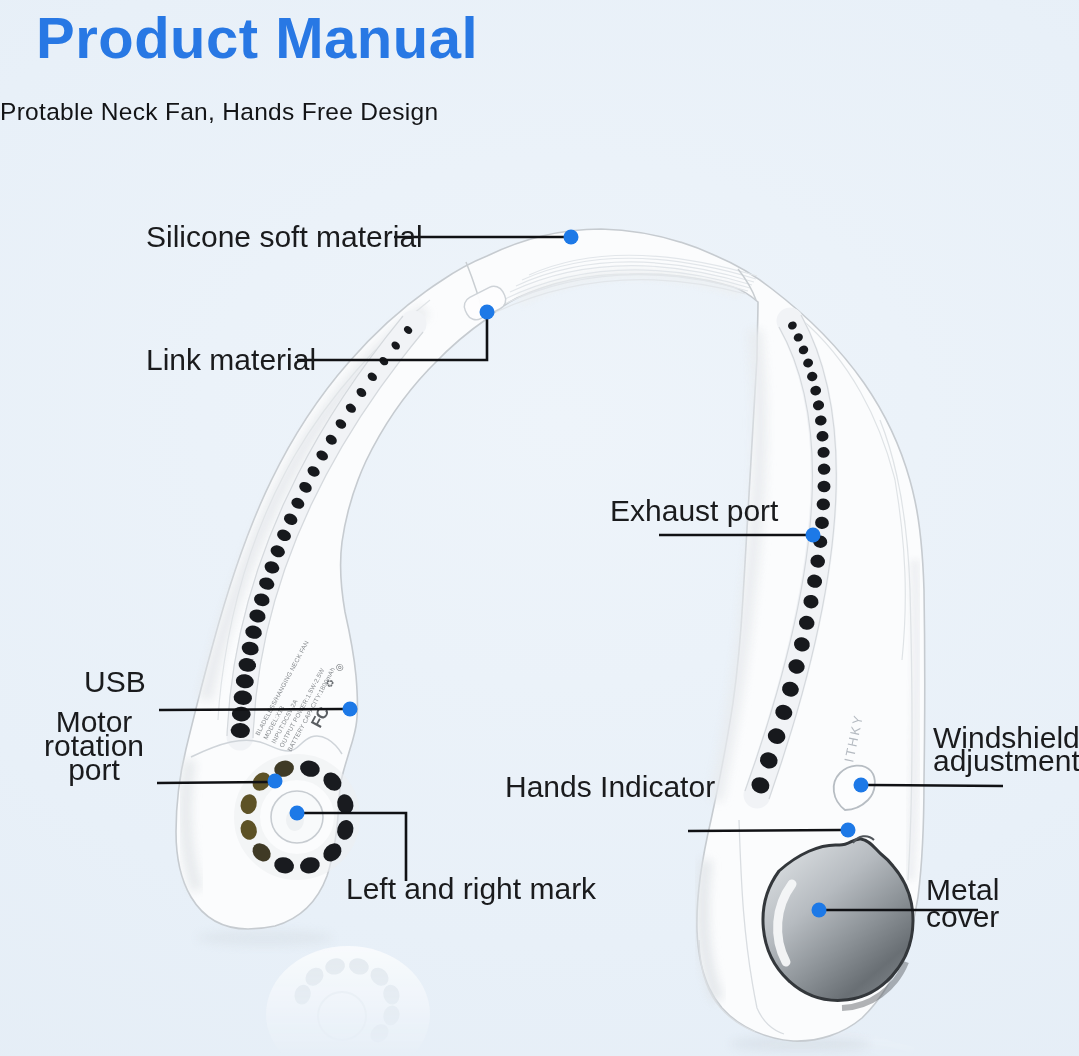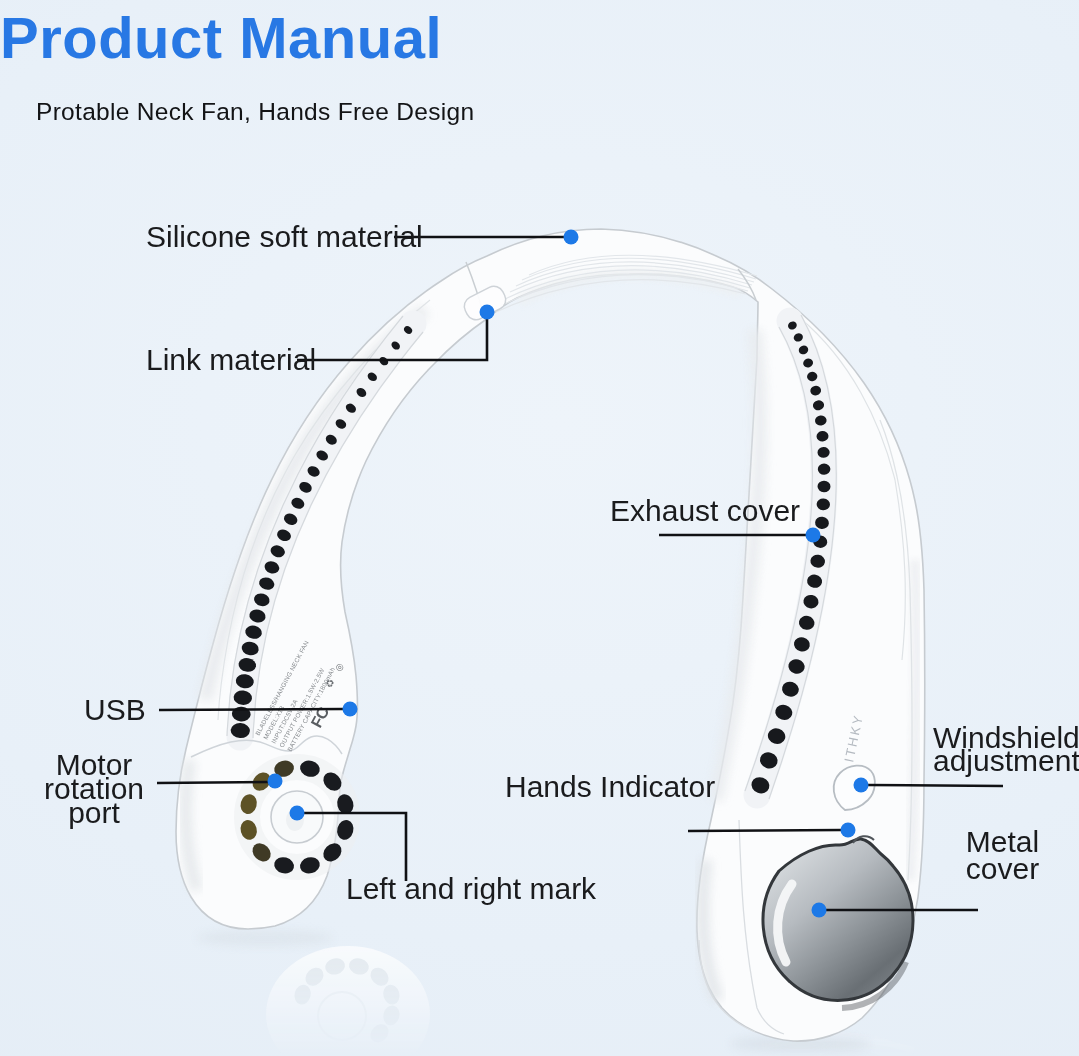--- a/index.html
+++ b/index.html
@@ -7,26 +7,25 @@
     position:relative;
     width:1079px;height:1056px;
     margin:0 auto;
     overflow:hidden;
     background:radial-gradient(120% 90% at 52% 40%, #eef4fa 0%, #e8f0f8 55%, #e3ecf5 100%);
     font-family:"Liberation Sans", sans-serif;
   }
   .title{
     margin:0;position:absolute;left:0;right:0;top:4px;
     font-size:58px;font-weight:700;letter-spacing:.5px;
-    color:#2878e4;
+    color:#2878e4;padding-left:36px;
   }
   .subtitle{
     margin:0;position:absolute;left:0;right:0;top:98px;
     font-size:24.5px;font-weight:400;letter-spacing:.3px;color:#131416;
-    padding-left:36px;
   }
   svg.dev{position:absolute;left:0;top:0;}
   .lbl{
     position:absolute;color:#1a1b1d;font-size:30px;line-height:27px;
     white-space:pre-line;
   }
   .lbl.center{text-align:center;line-height:24px;}
   .lbl.tight{line-height:23px;}
 </style>
 </head>
@@ -255,22 +254,22 @@
       <circle cx="275" cy="781" r="7.5"></circle>
       <circle cx="848" cy="830" r="7.5"></circle>
       <circle cx="297" cy="813" r="7.5"></circle>
       <circle cx="861" cy="785" r="7.5"></circle>
       <circle cx="819" cy="910" r="7.5"></circle>
     </g>
   </svg>
 
   <div class="lbl" style="left:146px;top:223px;">Silicone soft material</div>
   <div class="lbl" style="left:146px;top:346px;">Link material</div>
-  <div class="lbl" style="left:610px;top:497px;">Exhaust cover</div>
-  <div class="lbl" style="left:84px;top:696px;">USB</div>
-  <div class="lbl center" style="left:8px;top:753px;width:172px;">Motor rotation
+  <div class="lbl" style="left:610px;top:497px;">Exhaust port</div>
+  <div class="lbl" style="left:84px;top:668px;">USB</div>
+  <div class="lbl center" style="left:8px;top:710px;width:172px;">Motor rotation
 port</div>
   <div class="lbl" style="left:505px;top:773px;">Hands Indicator</div>
   <div class="lbl" style="left:346px;top:875px;">Left and right mark</div>
   <div class="lbl tight" style="left:933px;top:726px;">Windshield
 adjustment</div>
-  <div class="lbl" style="left:926px;top:828px;text-align:center;">Metal cover</div>
+  <div class="lbl" style="left:926px;top:876px;">Metal cover</div>
 </div>
 
 </body></html>

